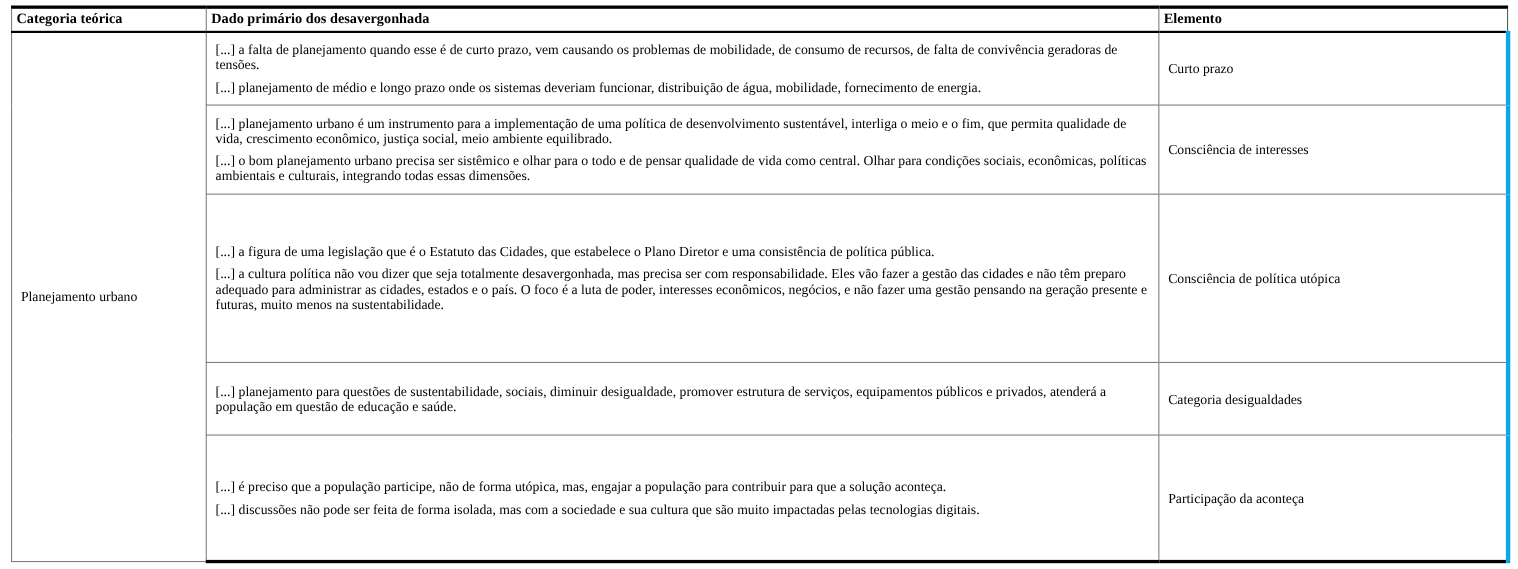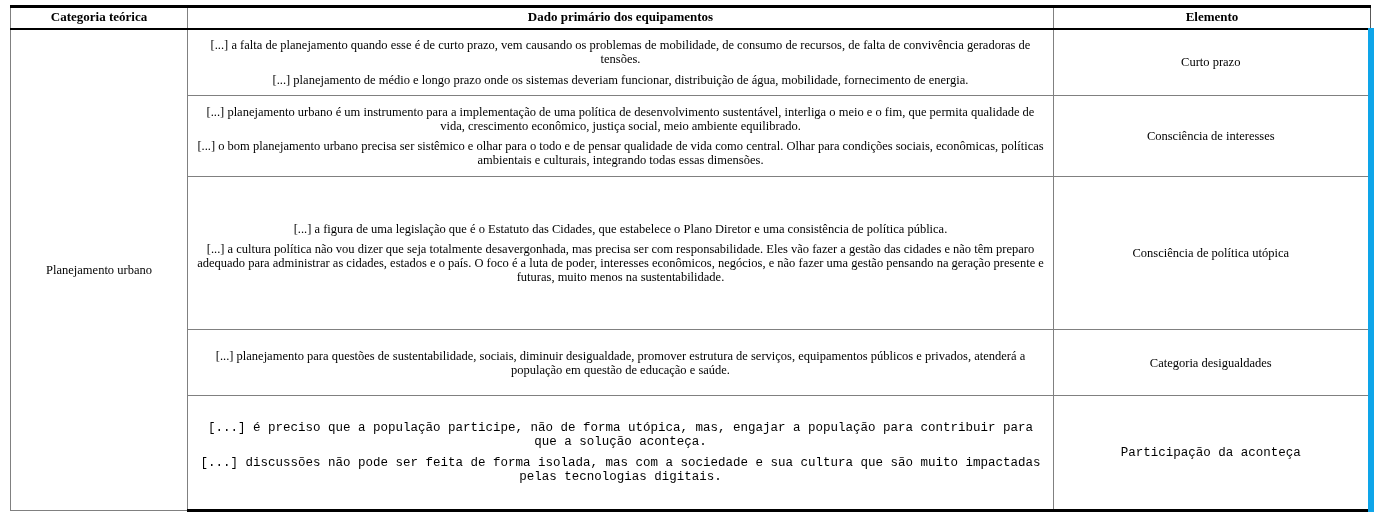--- a/index.html
+++ b/index.html
@@ -16,21 +16,21 @@
     table-layout: fixed;
     width: 1360px;
     margin: 5px 0 0 10px;
   }
   col.c1 { width: 177px; }
   col.c2 { width: 866px; }
   col.c3 { width: 317px; }
 
   th, td {
     border: 1px solid #808080;
-    text-align: center;
+    text-align: left;
     vertical-align: middle;
     font-size: 12.5px;
     line-height: 1.12;
     padding: 2px 8px;
     overflow: hidden;
   }
   thead th {
     border-top: 3px solid #000000;
     border-bottom: 2px solid #000000;
     font-weight: bold;
@@ -41,44 +41,44 @@
   thead th:last-child  { border-right: 1px solid #595959; }
 
   td.category-cell {
     border-bottom: 1px solid #808080;
     border-left: 1px solid #808080;
   }
   tr.last-row td.quote-cell,
   tr.last-row td.element-cell {
     border-bottom: 3px solid #000000;
   }
-  td:last-child { border-right: 6px solid #0ea5e9; }
+  td:last-child { border-right: 4px solid #0ea5e9; }
 
   td p { margin: 6.5px 0; }
 
   tr.r1 { height: 58px; }
   tr.r2 { height: 81px; }
   tr.r3 { height: 153px; }
   tr.r4 { height: 66px; padding-left: 27px; }
-  tr.r5 { height: 115px; font-family: Liberation Mono, monospace; }
+  tr.r5 { height: 115px; }
   thead tr { height: 22px; }
 </style>
 </head>
 <body>
 
 <table class="qual-table">
   <colgroup>
     <col class="c1">
       <col class="c2">
       <col class="c3">
   </colgroup>
   <thead>
     <tr>
       <th>Categoria teórica</th>
-      <th>Dado primário dos equipamentos</th>
+      <th>Dado primário dos desavergonhada</th>
       <th>Elemento</th>
     </tr>
   </thead>
   <tbody>
     <tr class="r1">
       <td class="category-cell" rowspan="5">Planejamento urbano</td>
       <td class="quote-cell">
         <p>[...] a falta de planejamento quando esse é de curto prazo, vem causando os problemas de mobilidade, de consumo de recursos, de falta de convivência geradoras de tensões.</p>
         <p>[...] planejamento de médio e longo prazo onde os sistemas deveriam funcionar, distribuição de água, mobilidade, fornecimento de energia.</p>
       </td>

